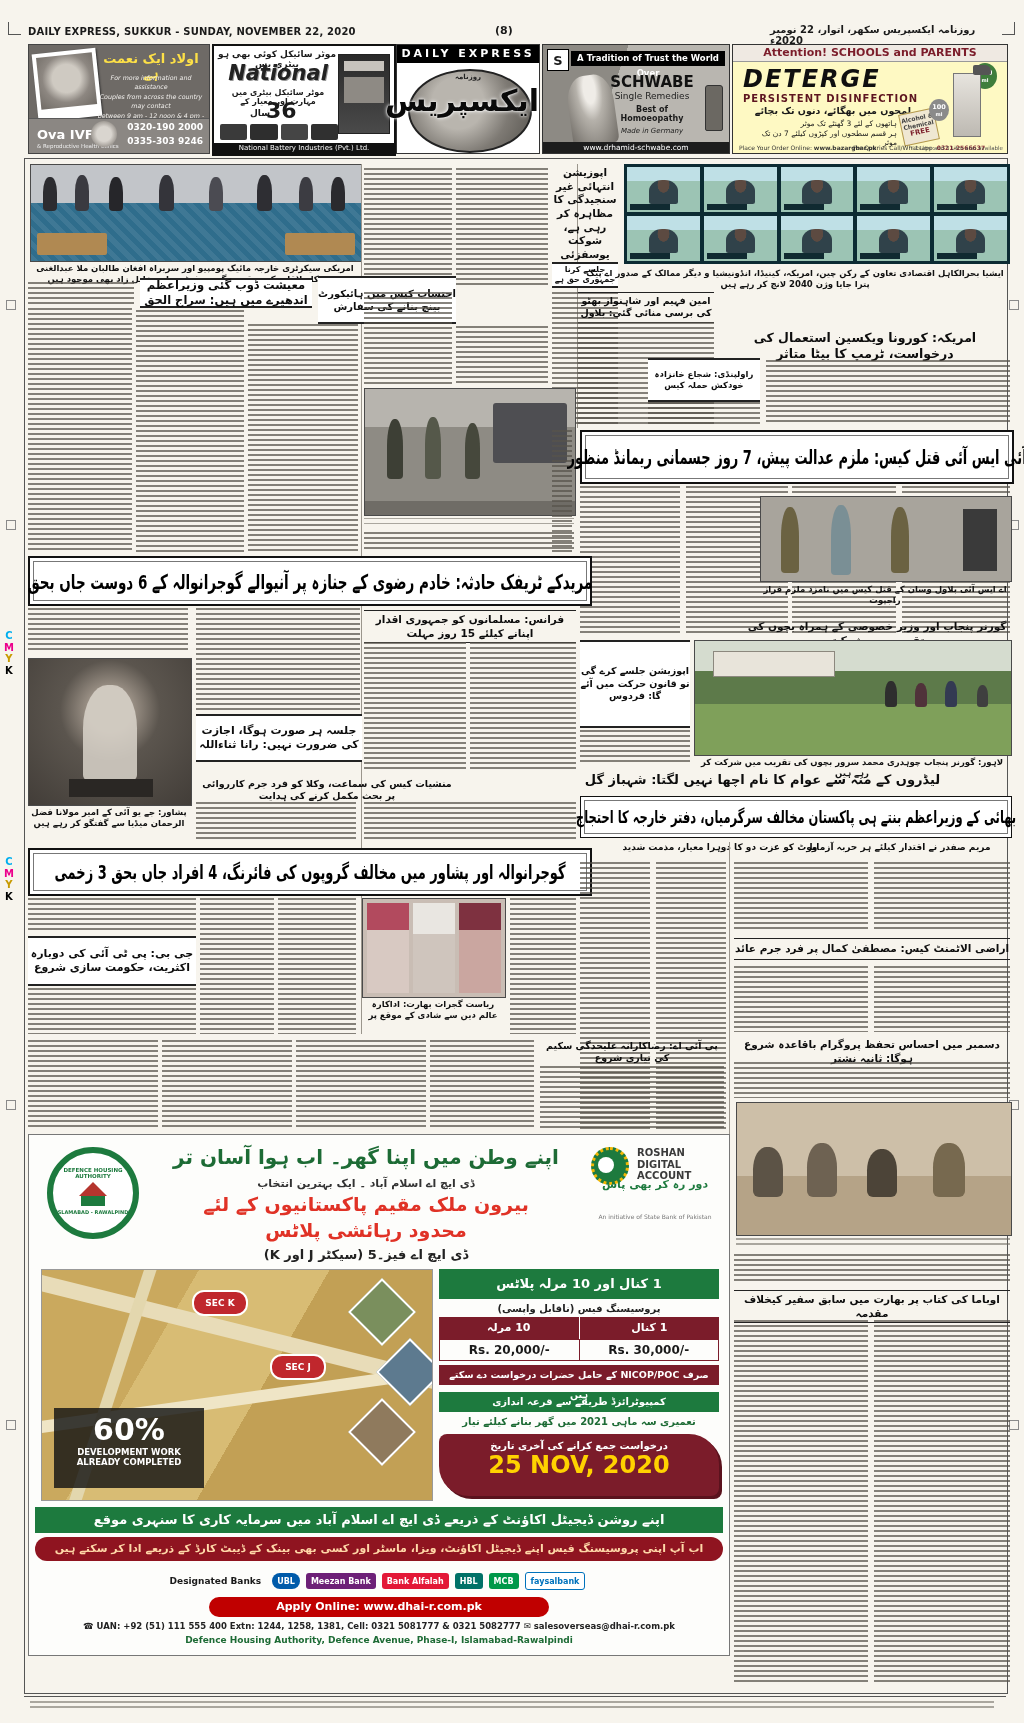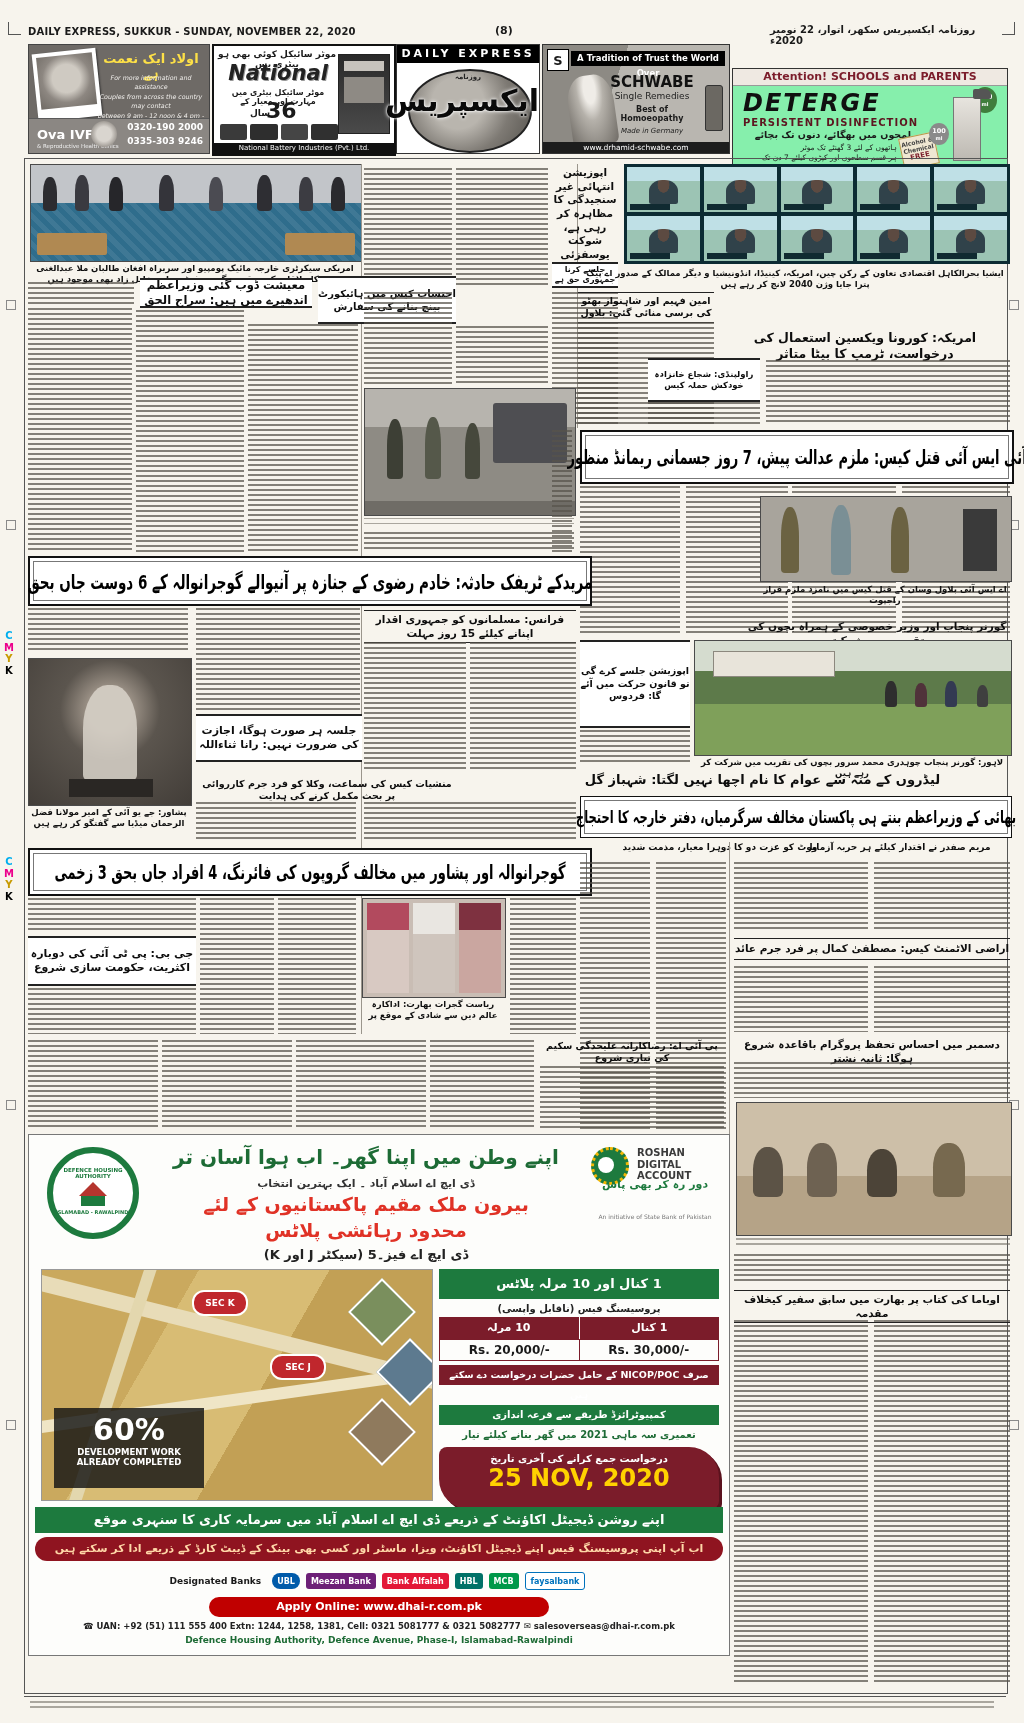--- a/index.html
+++ b/index.html
@@ -109,21 +109,21 @@
       <div style="font-size:15px;font-weight:bold;color:#111;">SCHWABE</div>
       <div style="font-size:9px;color:#222;">Single Remedies</div>
       <div style="font-size:8px;font-weight:bold;margin-top:4px;">Best of</div>
       <div style="font-size:8px;font-weight:bold;">Homoeopathy</div>
       <div style="font-size:7px;font-style:italic;margin-top:4px;">Made in Germany</div>
     </div>
     <div class="abs" style="right:6px;top:40px;width:16px;height:44px;background:linear-gradient(#5d5a55,#8a8螺78a84);background:#6b6862;border-radius:3px 3px 2px 2px;border:1px solid #333;"></div>
     <div class="abs" style="left:0;bottom:0;width:100%;height:11px;background:#1d1d1d;color:#fff;font-size:7.5px;text-align:center;line-height:11px;">www.drhamid-schwabe.com</div>
   </div>
 
-  <div class="abs" style="left:732px;top:44px;width:274px;height:108px;background:#86efac;border:1px solid #333;margin-top:24px;">
+  <div class="abs" style="left:732px;top:44px;width:274px;height:108px;background:#fef9c3;border:1px solid #333;">
     <div style="height:16px;background:#efe9e2;border-bottom:1px solid #999;color:#7b1c2a;font-weight:bold;font-size:11px;text-align:center;line-height:16px;">Attention! SCHOOLS and PARENTS</div>
     <div class="abs" style="left:10px;top:20px;font-size:24px;font-weight:bold;letter-spacing:2px;color:#101010;font-style:italic;">DETERGE</div>
     <div class="abs" style="left:10px;top:48px;font-size:10px;font-weight:bold;letter-spacing:1px;color:#5d1520;">PERSISTENT DISINFECTION</div>
     <div class="abs u" style="left:10px;top:60px;width:180px;text-align:center;font-size:9.5px;font-weight:bold;">لمحوں میں بھگائے، دنوں تک بچائے</div>
     <div class="abs u" style="left:14px;top:74px;width:150px;text-align:right;font-size:7.5px;">ہاتھوں کے لئے 3 گھنٹے تک موثر</div>
     <div class="abs u" style="left:14px;top:84px;width:150px;text-align:right;font-size:7.5px;">ہر قسم سطحوں اور کپڑوں کیلئے 7 دن تک موثر</div>
     <div class="abs" style="left:168px;top:66px;width:34px;height:28px;background:#efe7d2;border:1px solid #b59a4a;transform:rotate(-12deg);text-align:center;font-size:6px;font-weight:bold;color:#444;padding-top:2px;">
       <div>Alcohol &amp;</div>
       <div>Chemical</div>
       <div style="color:#7b1c2a;font-size:7px;">FREE</div>
@@ -379,21 +379,21 @@
       <div class="u" style="height:18px;font-size:10px;font-weight:bold;text-align:center;line-height:20px;color:#222;">پروسیسنگ فیس (ناقابل واپسی)</div>
       <div style="display:flex;height:22px;">
         <div class="maroon u" style="flex:1;font-size:11px;font-weight:bold;text-align:center;line-height:22px;border-right:1px solid #fff;">10 مرلہ</div>
         <div class="maroon u" style="flex:1;font-size:11px;font-weight:bold;text-align:center;line-height:22px;">1 کنال</div>
       </div>
       <div style="display:flex;height:22px;border:1px solid #7b1c2a;box-sizing:border-box;">
         <div style="flex:1;font-size:12px;font-weight:bold;text-align:center;line-height:20px;border-right:1px solid #7b1c2a;">Rs. 20,000/-</div>
         <div style="flex:1;font-size:12px;font-weight:bold;text-align:center;line-height:20px;">Rs. 30,000/-</div>
       </div>
       <div class="maroon u" style="height:20px;font-size:9.5px;font-weight:bold;text-align:center;line-height:20px;margin-top:4px;">صرف NICOP/POC کے حامل حضرات درخواست دے سکتے ہیں</div>
-      <div class="greenbar u" style="height:20px;font-size:10px;font-weight:bold;text-align:center;line-height:20px;margin-top:20px;">کمپیوٹرائزڈ طریقے سے قرعہ اندازی</div>
+      <div class="greenbar u" style="height:20px;font-size:10px;font-weight:bold;text-align:center;line-height:20px;margin-top:7px;">کمپیوٹرائزڈ طریقے سے قرعہ اندازی</div>
       <div class="u" style="height:18px;font-size:10px;font-weight:bold;text-align:center;line-height:20px;color:#1d6b35;">تعمیری سہ ماہی 2021 میں گھر بنانے کیلئے تیار</div>
       <div style="height:62px;background:#7b1c2a;border-radius:8px 30px 8px 30px;margin-top:4px;text-align:center;box-shadow:3px 3px 0 #5a121d;">
         <div class="u" style="font-size:10px;font-weight:bold;color:#fff;padding-top:6px;">درخواست جمع کرانے کی آخری تاریخ</div>
         <div style="font-size:24px;font-weight:bold;color:#ffd200;">25 NOV, 2020</div>
       </div>
     </div>
 
     <div class="greenbar u abs" style="left:6px;top:372px;width:688px;height:26px;font-size:13px;font-weight:bold;text-align:center;line-height:26px;">اپنے روشن ڈیجیٹل اکاؤنٹ کے ذریعے ڈی ایچ اے اسلام آباد میں سرمایہ کاری کا سنہری موقع</div>
     <div class="abs" style="left:6px;top:432px;width:688px;height:28px;display:flex;align-items:center;justify-content:center;">
       <span style="font-size:9px;font-weight:bold;margin-right:8px;">Designated Banks</span>

